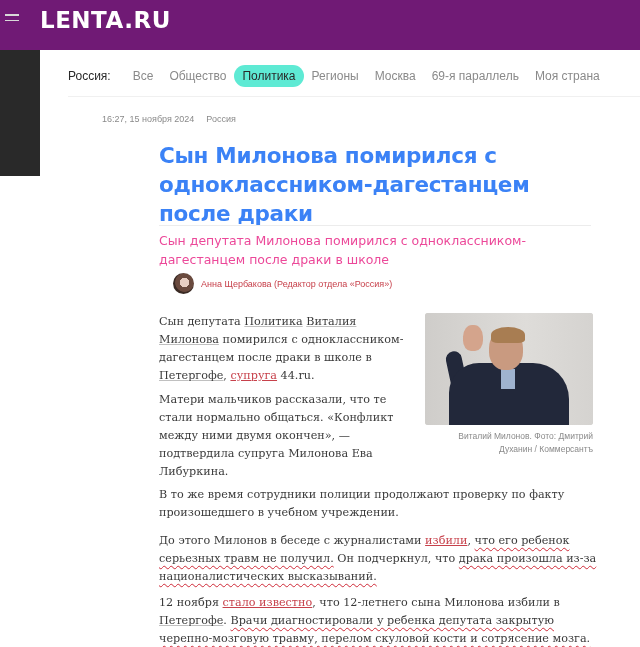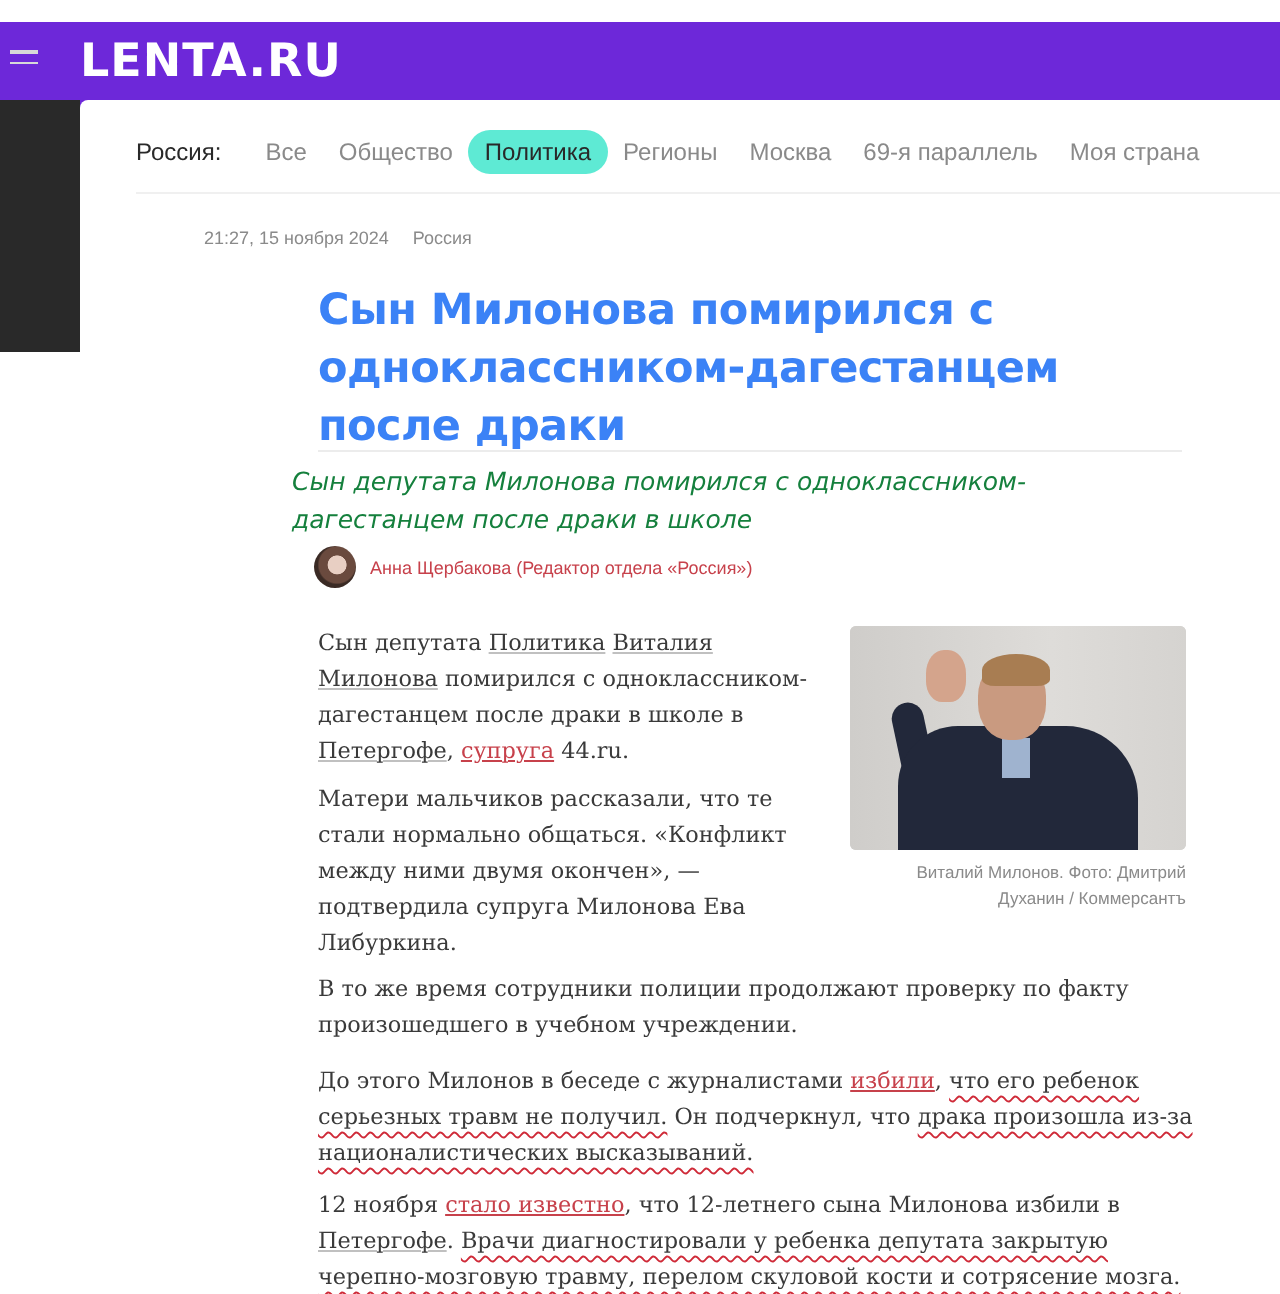--- a/index.html
+++ b/index.html
@@ -1,21 +1,21 @@
 <!DOCTYPE html>
 <html><head>
   <meta charset="utf-8">
   <style>
     * { box-sizing: border-box; margin: 0; padding: 0; }
     html, body { width: 640px; height: 647px; overflow: hidden; background: #ffffff; }
     body { position: relative; font-family: "Liberation Sans", sans-serif; }
 
     .topbar {
-      position: absolute; left: 0; top: 11px; width: 640px; height: 50px;
-      background: #6d28d9;
+      position: absolute; left: 0; top: 0; width: 640px; height: 50px;
+      background: #701a75;
     }
     .left-strip {
       position: absolute; left: 0; top: 50px; width: 40px; height: 126px;
       background: #292929;
     }
     .burger {
       position: absolute; left: 5px; top: 14px; width: 14px; height: 10px; cursor: pointer;
     }
     .burger span {
       display: block; height: 1.5px; background: #d8d8d8; margin-bottom: 4px; width: 14px;
@@ -54,27 +54,27 @@
 
     .headline {
       position: absolute; left: 159px; top: 141px; width: 440px;
       font-family: "DejaVu Sans", sans-serif; font-weight: bold;
       font-size: 21.5px; line-height: 29px; color: #3b82f6; letter-spacing: -0.3px;
     }
     .head-divider {
       position: absolute; left: 159px; top: 225px; width: 432px; height: 1px; background: #ececec;
     }
     .subtitle {
-      position: absolute; left: 146px; top: 231px; width: 430px;
+      position: absolute; left: 159px; top: 231px; width: 430px;
       font-family: "DejaVu Sans", sans-serif;
-      font-size: 12.5px; line-height: 19px; color: #15803d; font-style: italic;
+      font-size: 12.5px; line-height: 19px; color: #ec4899;
     }
 
     .author {
-      position: absolute; left: 157px; top: 273px; display: flex; align-items: center; gap: 7px;
+      position: absolute; left: 173px; top: 273px; display: flex; align-items: center; gap: 7px;
     }
     .avatar {
       width: 21px; height: 21px; border-radius: 50%;
       background: radial-gradient(circle at 55% 45%, #e8cfc3 0 28%, #6a4a3e 30% 55%, #3a2a24 60%);
     }
     .author-name { color: #c7414b; font-size: 9px; cursor: pointer; }
 
     .body-text {
       font-family: "DejaVu Serif", serif; color: #3a3a3a; font-size: 11.2px; line-height: 18px;
       position: absolute;
@@ -144,21 +144,21 @@
   <span class="rubric">Общество</span>
   <span class="rubric active">Политика</span>
   <span class="rubric">Регионы</span>
   <span class="rubric">Москва</span>
   <span class="rubric">69-я параллель</span>
   <span class="rubric">Моя страна</span>
 </nav>
 <div class="rubric-divider"></div>
 
 <div class="meta">
-  <span>21:27, 15 ноября 2024</span>
+  <span>16:27, 15 ноября 2024</span>
   <span>Россия</span>
 </div>
 
 <h1 class="headline">Сын Милонова помирился с одноклассником-дагестанцем после драки</h1>
 <div class="head-divider"></div>
 <div class="subtitle">Сын депутата Милонова помирился с одноклассником-дагестанцем после драки в школе</div>
 
 <div class="author">
   <div class="avatar"></div>
   <span class="author-name">Анна Щербакова (Редактор отдела «Россия»)</span>

